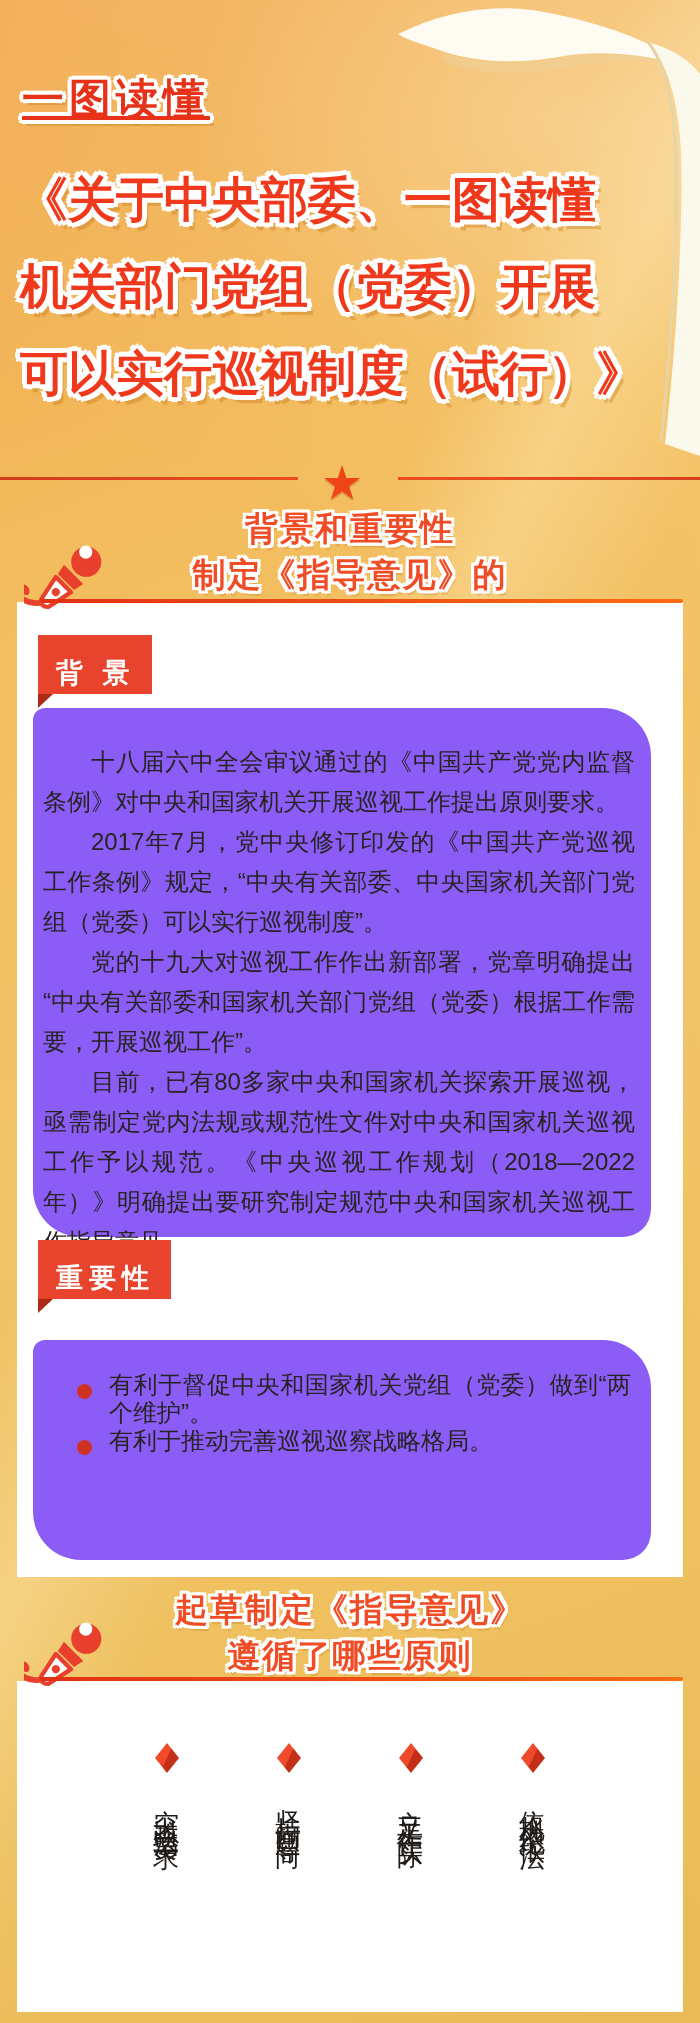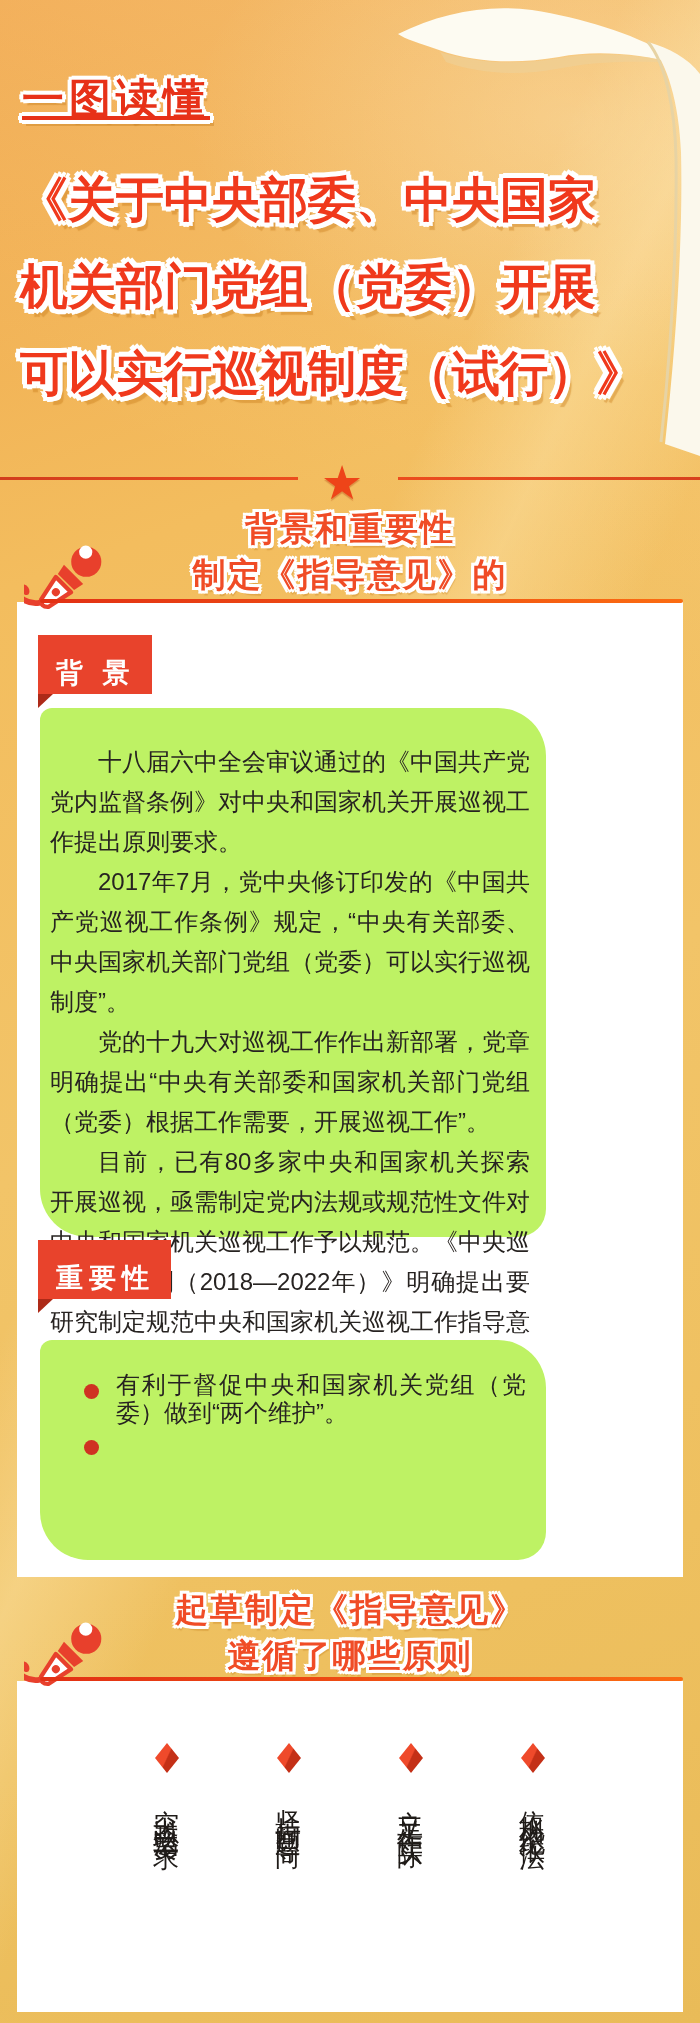--- a/index.html
+++ b/index.html
@@ -59,21 +59,21 @@
     position:absolute;left:21px;height:42px;padding:17px 16px 0 18px;display:flex;align-items:center;
     background:#e8432c;color:#fff;font-size:27px;font-weight:800;letter-spacing:6px;z-index:2;
   }
   .badge::after{
     content:"";position:absolute;left:0;bottom:-14px;width:0;height:0;
     border-top:14px solid #ad2a18;border-right:15px solid transparent;
   }
   .badge-bg{top:33px;}
   .badge-imp{top:638px;font-family:Liberation Mono, monospace;}
   
-  .cream{position:absolute;left:23px;width:506px;background:#bef264;border-radius:12px 48px 28px 48px;
+  .cream{position:absolute;left:16px;width:618px;background:#8b5cf6;border-radius:12px 48px 28px 48px;
     box-sizing:border-box;color:#272321;}
   .cream.box1{top:106px;height:529px;padding:34px 16px 0 10px;font-size:24px;line-height:40px;text-align:justify;}
   .cream.box1 p{margin:0;text-indent:2em;}
   .cream.box2{top:738px;height:220px;padding:31px 20px 0 44px;font-size:24px;line-height:28px;}
   .bullet-row{display:flex;align-items:flex-start;}
   .dot{flex:none;width:15px;height:15px;border-radius:50%;background:#cf3222;margin:13px 17px 0 0;}
   .bullet-text{text-align:justify;}
   
   .principles{position:absolute;left:0;top:62px;width:666px;display:flex;justify-content:center;gap:88px;}
   .principle{display:flex;flex-direction:column;align-items:center;width:34px;}
@@ -93,21 +93,21 @@
              C258,53 214,50 179,57 C139,64 94,63 59,50 C39,43 25,39 18,34 Z" fill="#fdfbf2"></path>
     <path d="M60,52 C100,64 140,65 180,58 C216,52 258,54 296,63
              C250,60 210,62 176,69 C140,76 100,74 66,62 Z" fill="#ecd29b" opacity=".55"></path>
     <path d="M268,42 C288,62 299,105 301,152 C303,232 297,335 285,444
              L320,456 L320,74 C308,58 289,48 268,42 Z" fill="#fbf8ec"></path>
     <path d="M268,42 C286,64 295,110 296,158 C297,240 292,340 281,442" fill="none" stroke="#e7d3a4" stroke-width="3"></path>
   </svg>
 
   <div class="kicker">一图读懂</div>
   <div class="main-title">
-      <div class="line">《关于中央部委、中央国家</div>
+      <div class="line">《关于中央部委、一图读懂</div>
       <div class="line">机关部门党组（党委）开展</div>
       <div class="line">可以实行巡视制度（试行）》</div>
     </div>
 
   <div class="divider-line left"></div>
   <span class="star">★</span>
   <div class="divider-line right"></div>
 
   <div class="sec-header sec1-header">
     <div class="hline">背景和重要性</div>
@@ -138,20 +138,21 @@
 
     <div class="badge badge-imp">重要性</div>
 
     <div class="cream box2">
         <div class="bullet-row">
         <span class="dot"></span>
         <span class="bullet-text">有利于督促中央和国家机关党组（党委）做到“两个维护”。</span>
       </div>
         <div class="bullet-row">
         <span class="dot"></span>
+        <span class="bullet-text">有利于推动完善巡视巡察战略格局。</span>
       </div>
       </div>
   </div>
 
   <div class="sec-header sec2-header">
     <div class="hline">起草制定《指导意见》</div>
     <div class="hline">遵循了哪些原则</div>
   </div>
 
   <svg class="mic mic2" viewBox="0 0 60 60" aria-hidden="true">

